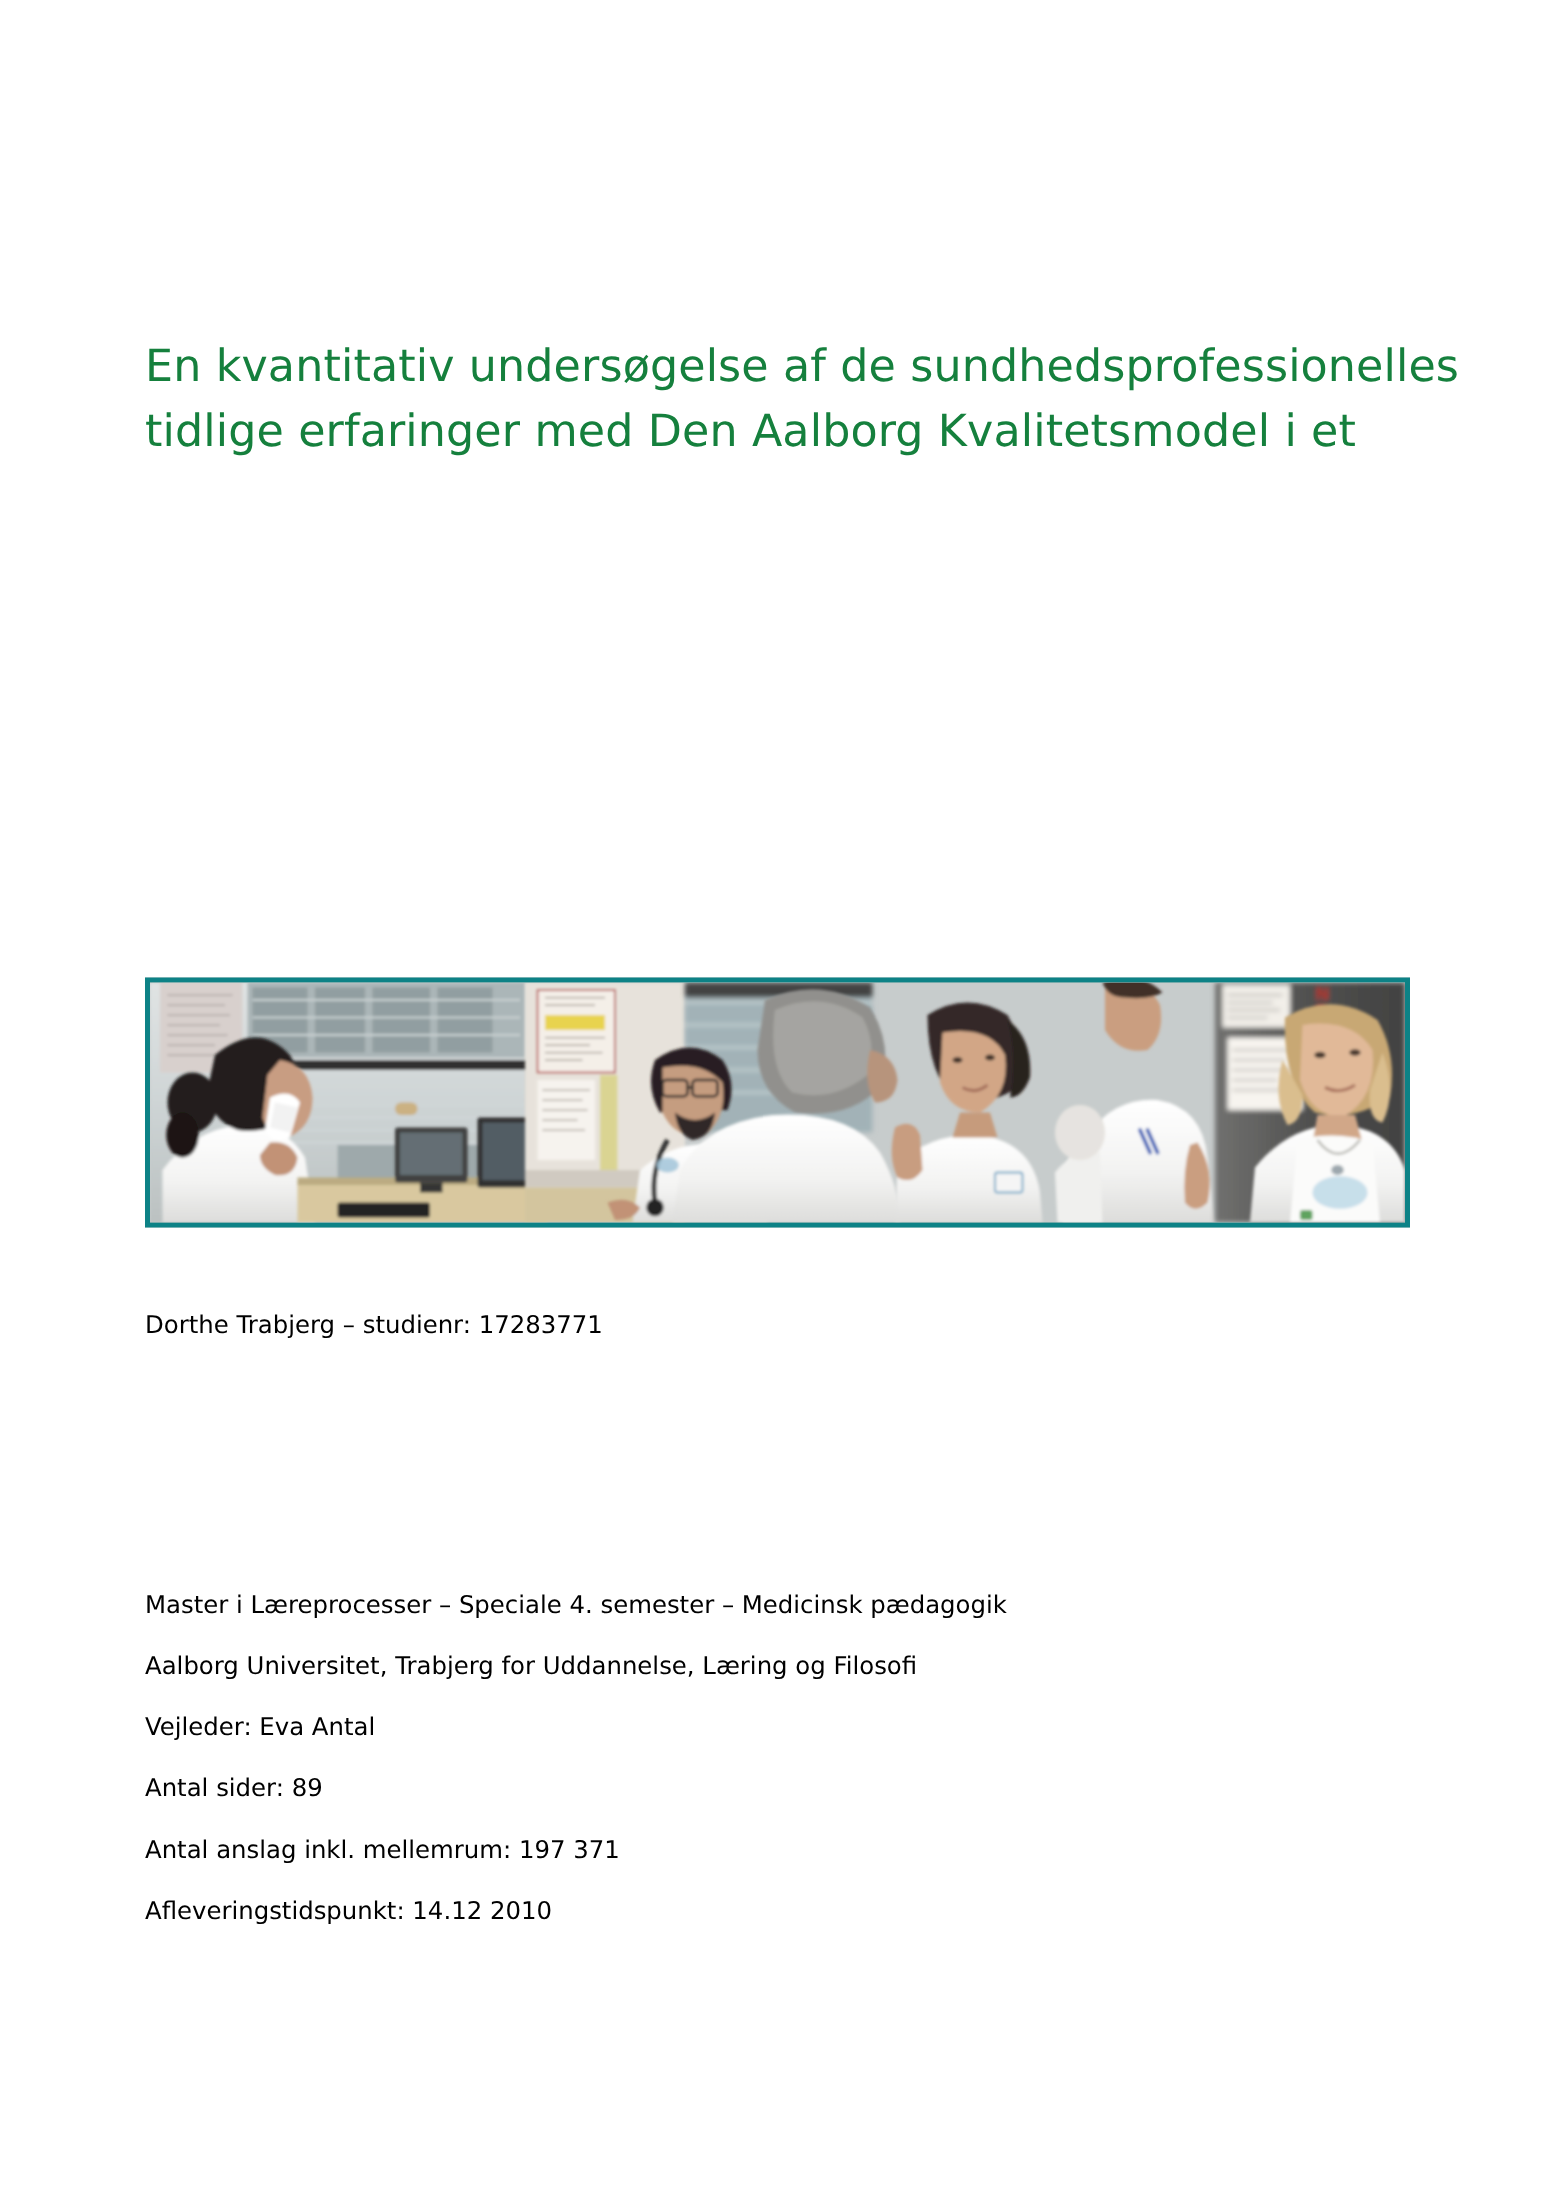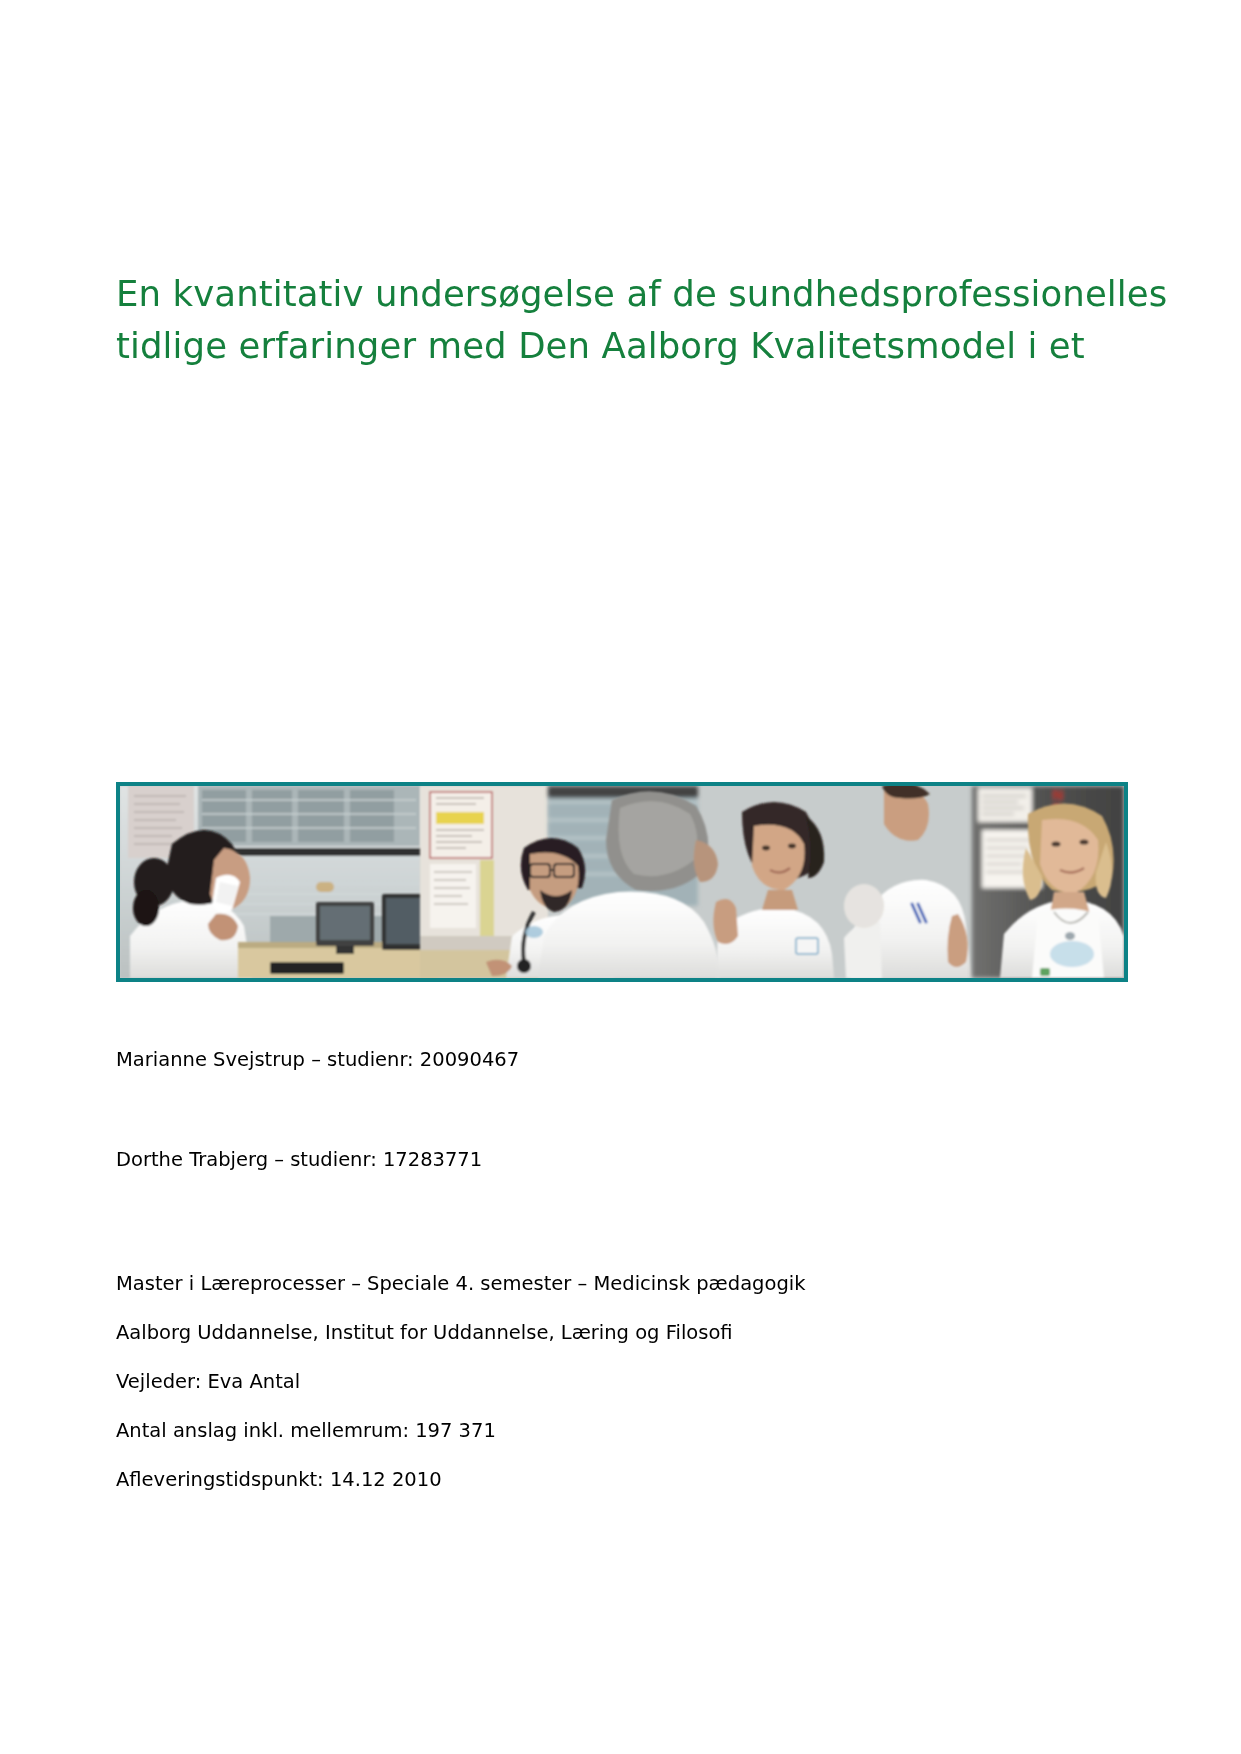--- a/index.html
+++ b/index.html
@@ -350,25 +350,25 @@
 
           <rect x="920" y="182" width="10" height="8" rx="2" fill="#5aa05a"></rect>
         </g>
 
         <rect x="0" y="0" width="1004" height="192" fill="#ffffff" opacity="0.03"></rect>
       </svg>
     </div>
   </div>
 
   <div class="authors">
-    <div class="author-line">Marianne Svejstrup – studienr: 20090467</div>
     <div class="author-line">Dorthe Trabjerg – studienr: 17283771</div>
   </div>
 
   <div class="meta">
     <div class="meta-line">Master i Læreprocesser – Speciale 4. semester – Medicinsk pædagogik</div>
-    <div class="meta-line">Aalborg Uddannelse, Institut for Uddannelse, Læring og Filosofi</div>
+    <div class="meta-line">Aalborg Universitet, Trabjerg for Uddannelse, Læring og Filosofi</div>
     <div class="meta-line">Vejleder: Eva Antal</div>
+    <div class="meta-line">Antal sider: 89</div>
     <div class="meta-line">Antal anslag inkl. mellemrum: 197 371</div>
     <div class="meta-line">Afleveringstidspunkt: 14.12 2010</div>
   </div>
 
 </div>
 
 </body></html>

